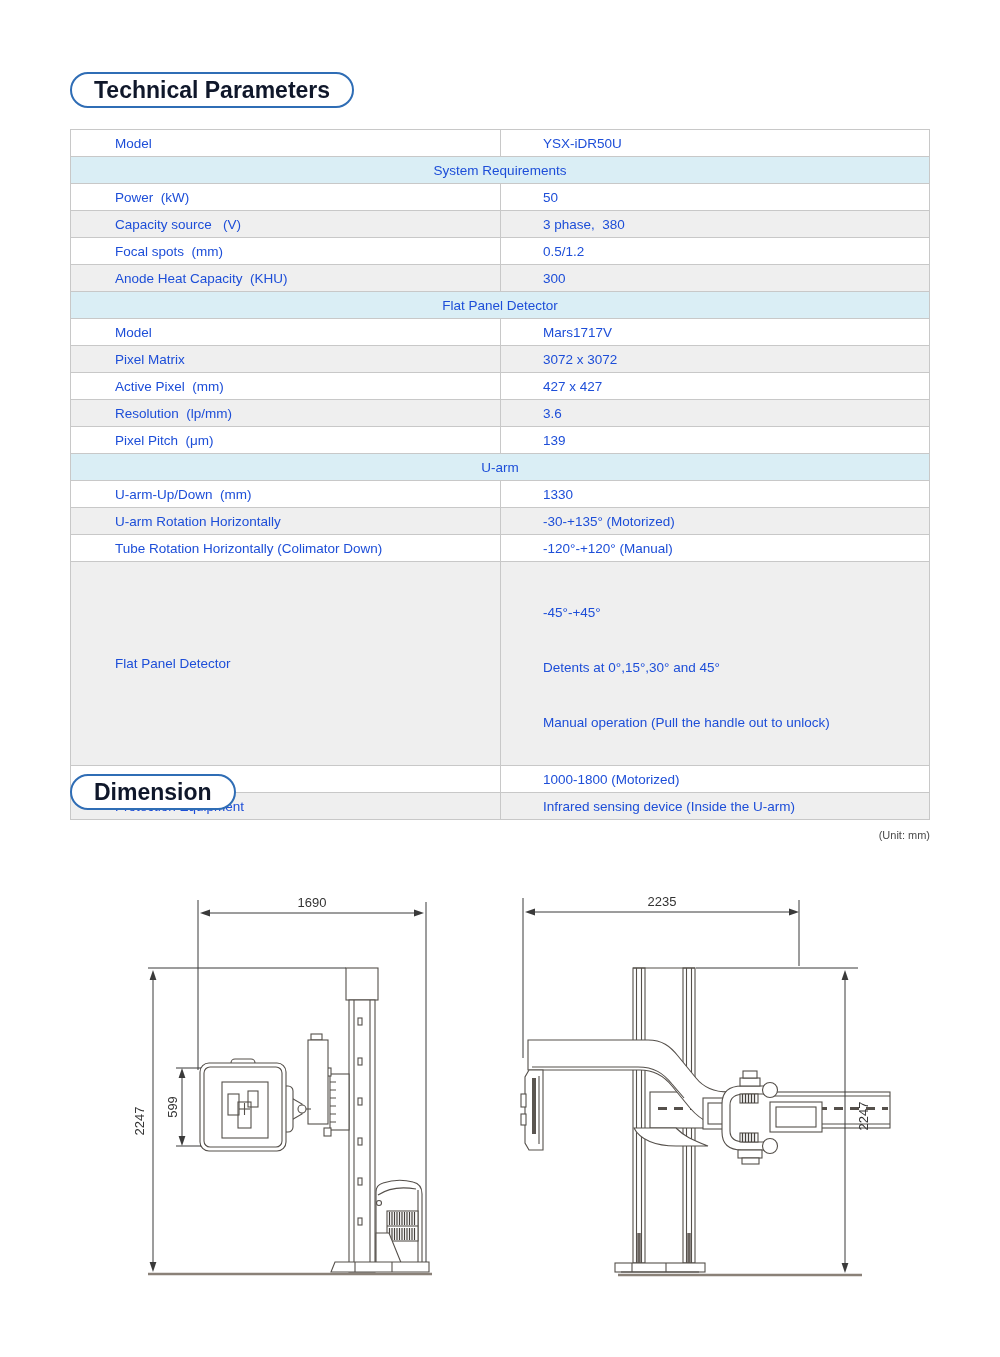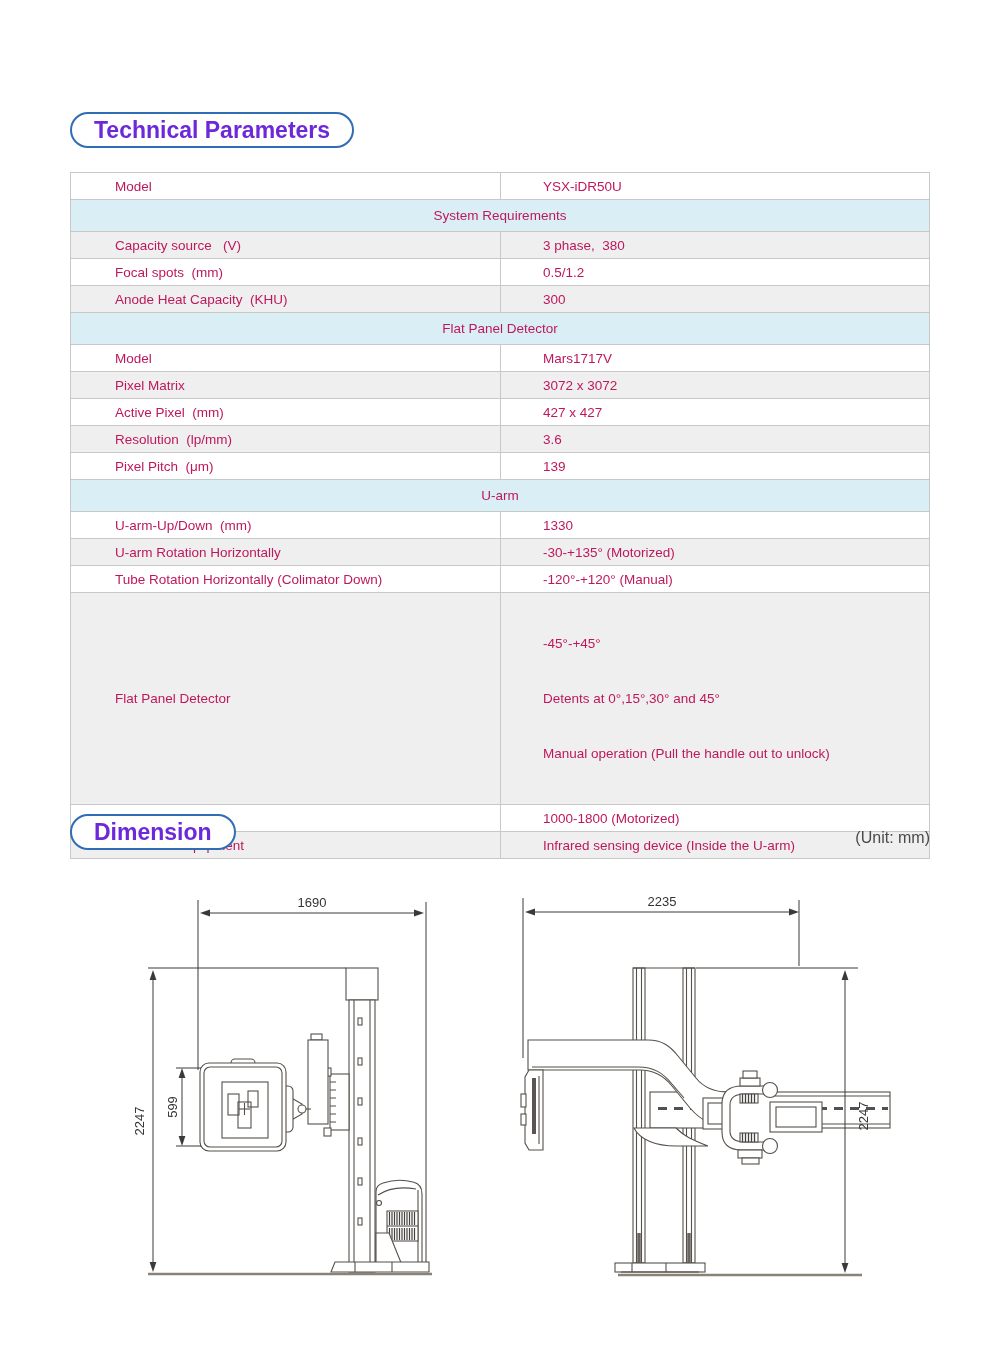--- a/index.html
+++ b/index.html
@@ -3,65 +3,68 @@
 <meta charset="utf-8">
 <style>
   html,body{margin:0;padding:0;}
   body{
     width:1000px;height:1357px;position:relative;background:#ffffff;
     font-family:"Liberation Sans", sans-serif;color:#3f3f3f;
   }
   .pill{
     position:absolute;display:inline-block;
     border:2px solid #2f6db5;border-radius:20px;
-    color:#6d28d9;font-weight:bold;font-size:23px;
-    height:32px;line-height:32px;padding:0 22px;background:#fff;margin-top:40px;
+    color:#0f172a;font-weight:bold;font-size:23px;
+    height:32px;line-height:32px;padding:0 22px;background:#fff;
   }
   .pill-tech{left:70px;top:72px;}
   .pill-dim{left:70px;top:774px;}
   .unit-note{
-    position:absolute;right:70px;top:829px;font-size:16px;color:#4a4a4a;
+    position:absolute;right:70px;top:829px;font-size:11px;color:#4a4a4a;
   }
   table.spec-table{
     position:absolute;left:70px;top:129px;width:860px;
-    border-collapse:collapse;font-size:13.5px;color:#be185d;
+    border-collapse:collapse;font-size:13.5px;color:#1d4ed8;
     table-layout:fixed;
-    margin-top:43px;
   }
   .spec-table td{
     border:1px solid #c8c8c8;height:27px;box-sizing:border-box;
     vertical-align:middle;background:#ffffff;
   }
   .spec-table .c-label{width:430px;padding:0 10px 0 44px;white-space:pre-wrap;}
   .spec-table .c-value{padding:0 10px 0 42px;white-space:pre-wrap;}
   .spec-table tr.r-section td{
-    background:#daeef5;text-align:center;padding:8px;
+    background:#daeef5;text-align:center;padding:0;
   }
   .spec-table tr.bg-gray td{background:#efefef;}
   .spec-table tr.r-tall td{height:90px;}
-  .spec-table tr.r-tall .c-value{padding-top:8px;padding-bottom:8px;}
+  .spec-table tr.r-tall .c-value{padding-top:8px;}
   .spec-table tr.r-tall .c-value div{line-height:25px;}
   .drawing{position:absolute;}
   .drawing-left{left:130px;top:888px;}
   .drawing-right{left:500px;top:888px;}
   svg text{font-family:"Liberation Sans", sans-serif;font-size:13px;fill:#333;}
 </style>
 </head>
 <body>
 
 <div class="pill pill-tech">Technical Parameters</div>
 
 <table class="spec-table">
   <tbody>
       <tr class="r-data">
     <td class="c-label">Model</td>
     <td class="c-value">YSX-iDR50U</td>
   </tr>
   <tr class="r-section">
     <td colspan="2">System Requirements</td>
+  </tr>
+  <tr class="r-data">
+    <td class="c-label">Power  (kW)</td>
+    <td class="c-value">50</td>
   </tr>
   <tr class="r-data bg-gray">
     <td class="c-label">Capacity source   (V)</td>
     <td class="c-value">3 phase,  380</td>
   </tr>
   <tr class="r-data">
     <td class="c-label">Focal spots  (mm)</td>
     <td class="c-value">0.5/1.2</td>
   </tr>
   <tr class="r-data bg-gray">

